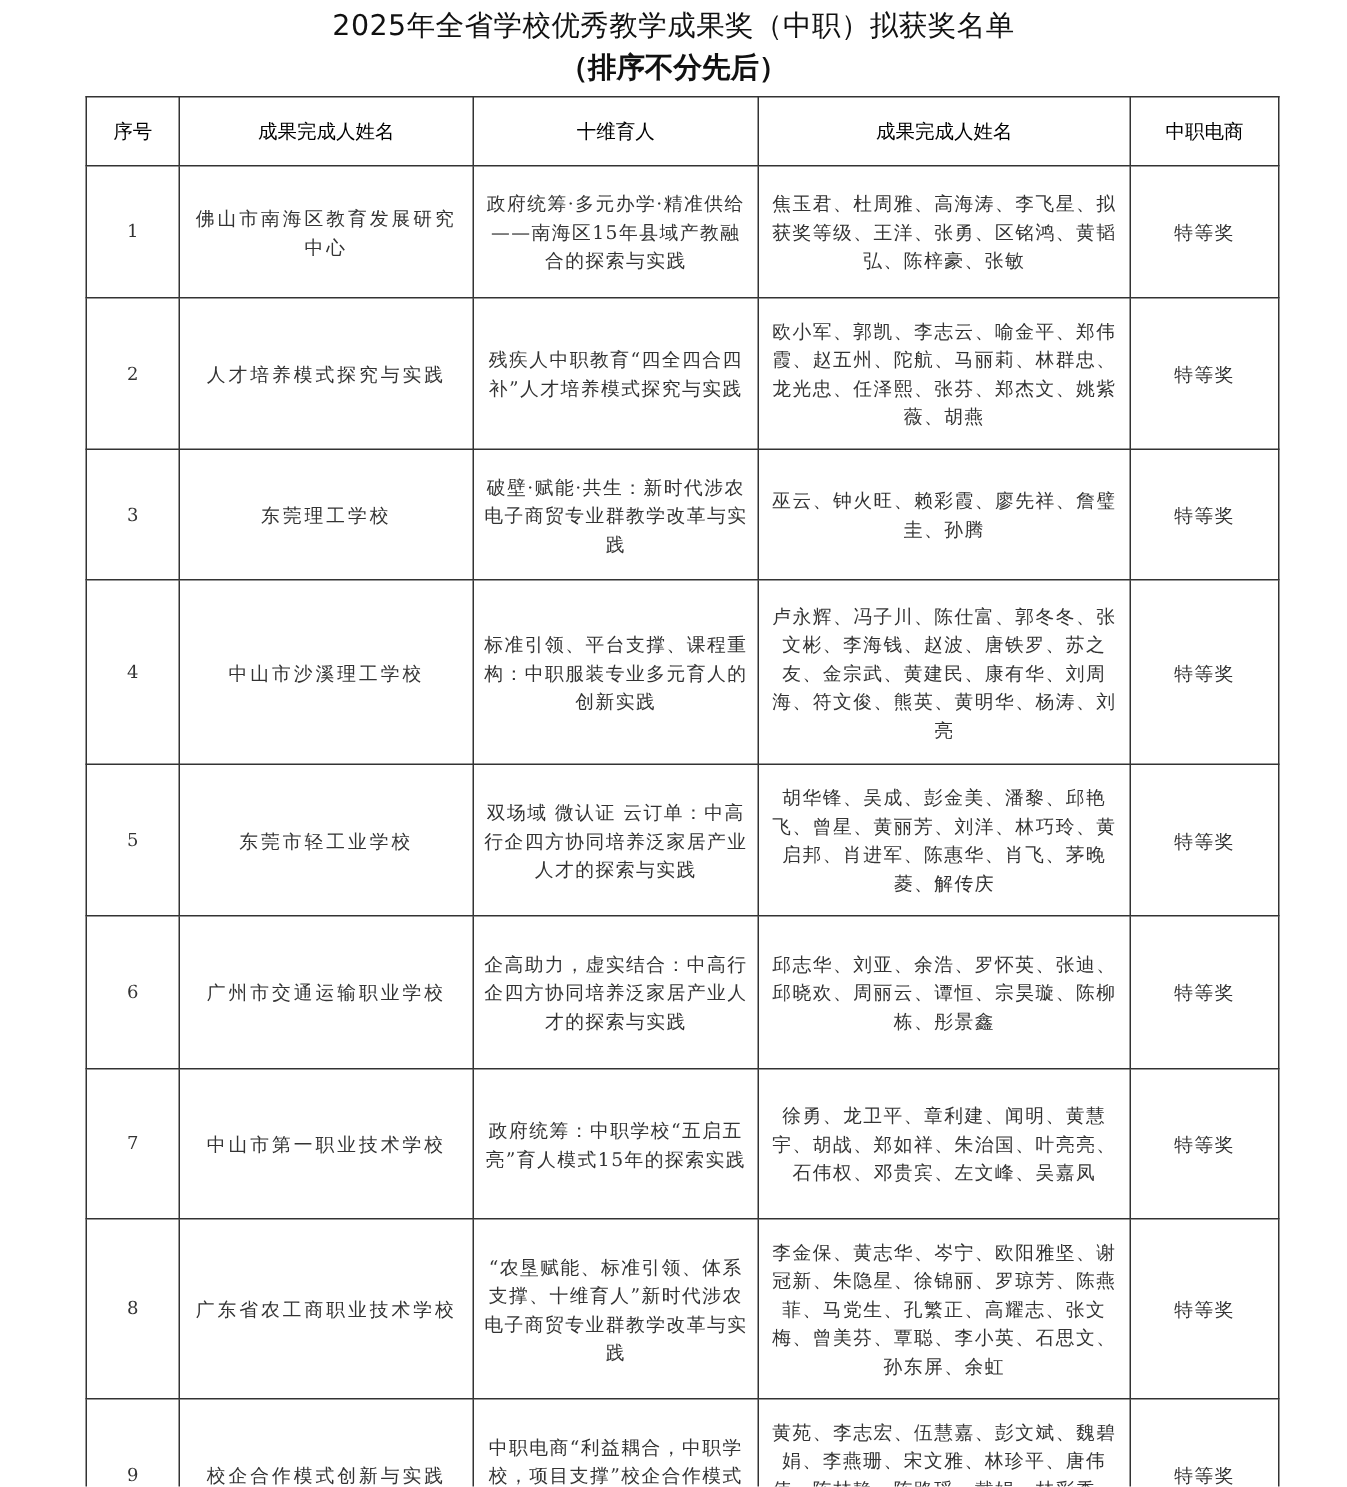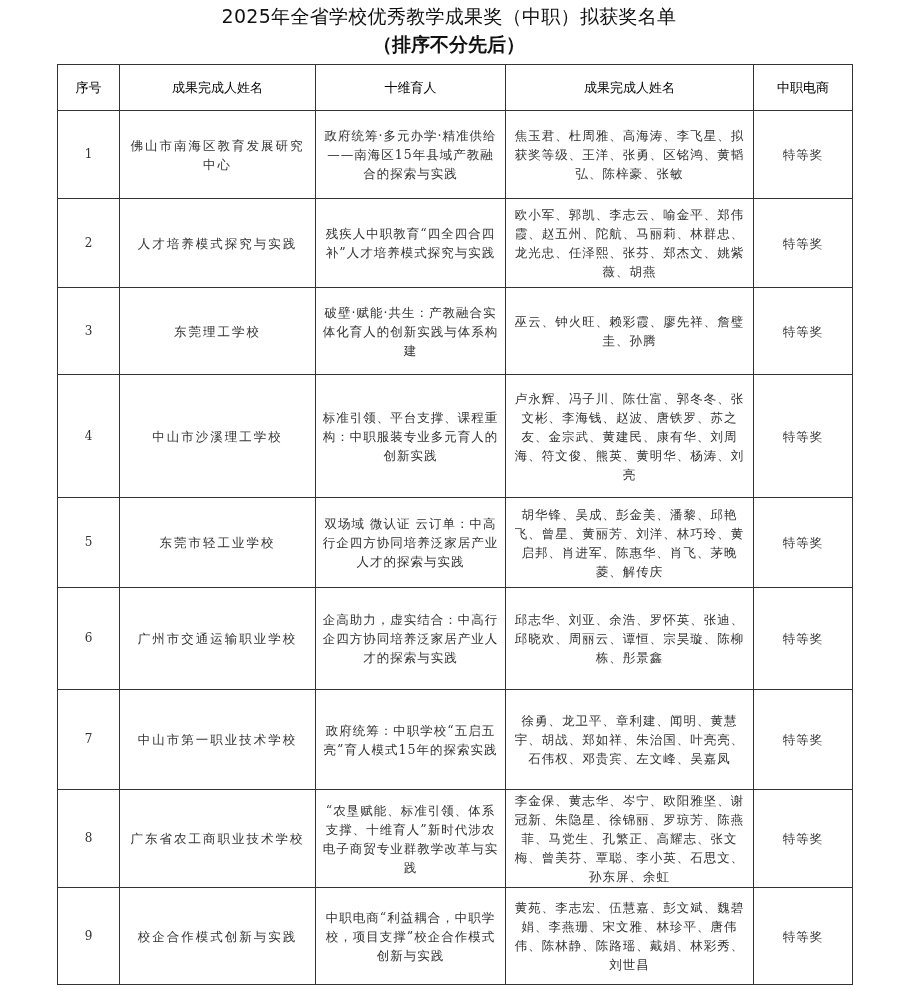--- a/index.html
+++ b/index.html
@@ -6,21 +6,21 @@
   body { width:898px; height:991px; position:relative; overflow:hidden; color:#222; }
   .title { position:absolute; left:0; width:898px; text-align:center; font-family:"DejaVu Sans", sans-serif; color:#111; }
   .t1 { top:4px; font-size:19px; letter-spacing:0.3px; }
   .t2 { top:32px; font-size:19px;font-weight:bold; }
   table { position:absolute; left:57px; top:64px; border-collapse:collapse; table-layout:fixed; }
   td, th { border:1.5px solid #333; text-align:center; vertical-align:middle; padding:0 6px; }
   th { font-family:"DejaVu Sans", sans-serif; font-weight:normal; font-size:13px; height:45px; color:#000000; }
   td { font-family:"DejaVu Serif", serif; font-size:12.5px; line-height:19px; color:#333; letter-spacing:1px; }
   td.num { font-size:12px; letter-spacing:0; }
   td.unit { letter-spacing:2px; }
-  td.achv, td.people { padding:0 5px;margin-top:12px; }
+  td.achv, td.people { padding:12px 5px;margin-top:12px; }
 </style>
 </head>
 <body>
 
 <div class="title t1">2025年全省学校优秀教学成果奖（中职）拟获奖名单</div>
 <div class="title t2">（排序不分先后）</div>
 
 <table>
   <colgroup>
     <col style="width:62px">
@@ -49,21 +49,21 @@
     <tr style="height:89px">
       <td class="num">2</td>
       <td class="unit">人才培养模式探究与实践</td>
       <td class="achv">残疾人中职教育“四全四合四补”人才培养模式探究与实践</td>
       <td class="people">欧小军、郭凯、李志云、喻金平、郑伟霞、赵五州、陀航、马丽莉、林群忠、龙光忠、任泽熙、张芬、郑杰文、姚紫薇、胡燕</td>
       <td>特等奖</td>
     </tr>
     <tr style="height:87px">
       <td class="num">3</td>
       <td class="unit">东莞理工学校</td>
-      <td class="achv">破壁·赋能·共生：产教融合实体化育人的创新实践与体系构建</td>
+      <td class="achv">破壁·赋能·共生：新时代涉农电子商贸专业群教学改革与实践</td>
       <td class="people">巫云、钟火旺、赖彩霞、廖先祥、詹璧圭、孙腾</td>
       <td>特等奖</td>
     </tr>
     <tr style="height:123px">
       <td class="num">4</td>
       <td class="unit">中山市沙溪理工学校</td>
       <td class="achv">标准引领、平台支撑、课程重构：中职服装专业多元育人的创新实践</td>
       <td class="people">卢永辉、冯子川、陈仕富、郭冬冬、张文彬、李海钱、赵波、唐铁罗、苏之友、金宗武、黄建民、康有华、刘周海、符文俊、熊英、黄明华、杨涛、刘亮</td>
       <td>特等奖</td>
     </tr>

